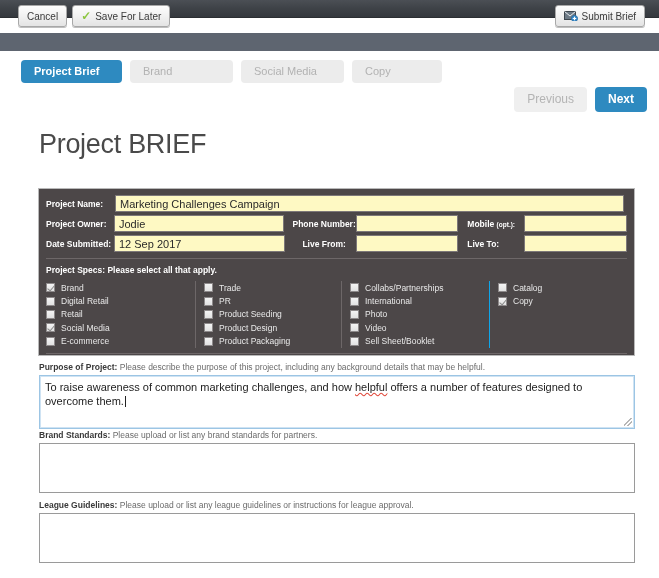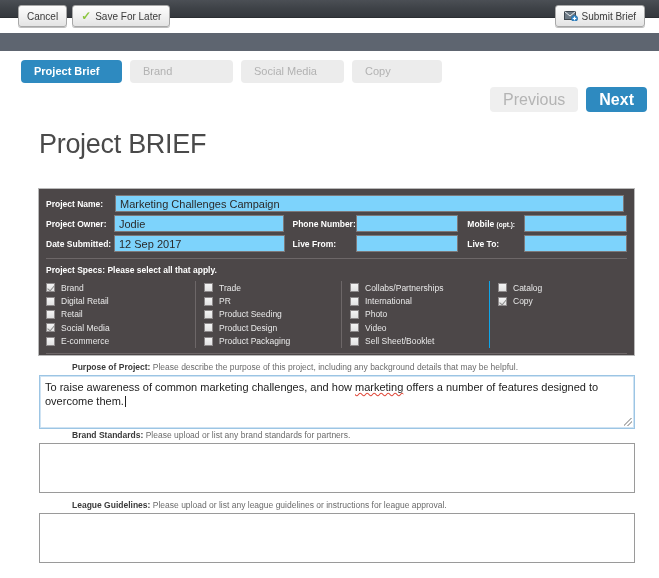--- a/index.html
+++ b/index.html
@@ -64,21 +64,21 @@
   .tab.w3 { width: 103px; }
   .tab.w4 { width: 90px; }
   .tab.active { background: #2e8ac0; color: #ffffff; font-weight: bold; }
   .tab.idle   { background: #ececec; color: #b2b2b2; }
 
   
   .navbtns { position: absolute; right: 12px; top: 87px; display: flex; gap: 8px; }
   .navbtn {
     height: 25px; line-height: 25px;
     padding: 0 13px;
-    font-size: 16px;
+    font-size: 12px;
     border-radius: 4px;
     cursor: pointer; user-select: none;
   }
   .navbtn.prev { background: #efefef; color: #b4b4b4; }
   .navbtn.next { background: #2e8ac0; color: #ffffff; font-weight: bold; }
 
   
   .page-title {
     position: absolute; left: 39px; top: 129px;
     font-size: 27px; color: #4a4a4a;
@@ -92,29 +92,29 @@
     background: #4c4748;
     border: 1px solid #b9b9b9;
     padding: 6px 7px 0 7px;
   }
   .prow { display: flex; align-items: center; margin-bottom: 3px; }
   .plabel {
     font-size: 8.5px; color: #ffffff; font-weight: bold;
     white-space: nowrap;
   }
   .pinput {
-    background: #7dd3fc; border: 1px solid #7d7879;
+    background: #fef9c3; border: 1px solid #7d7879;
     height: 17px;
     font-size: 11px; color: #2a2a2a;
     padding: 0 4px;
     display: flex; align-items: center;
     overflow: hidden; white-space: nowrap;
   }
   .lab-a { width: 69px; }
-  .lab-b { width: 64px; margin-left: 8px; }
+  .lab-b { width: 64px; margin-left: 8px; text-align: center; }
   .lab-c { width: 58px; margin-left: 9px; }
   .opt { font-size: 6.5px; font-weight: bold; }
 
   .divider-line {
     height: 1px; background: #6d6768; margin: 6px 0 6px 0;
   }
   .specs-title { font-size: 8.5px; color: #ffffff; font-weight: bold; margin-bottom: 6px; }
   .specs-title .sub { font-weight: bold; }
 
   .specs-grid { display: flex; }
@@ -142,21 +142,21 @@
   }
   .spec-label { font-size: 8.5px; color: #e9e9e9; white-space: nowrap; }
 
   .panel-bottom-rule {
     height: 1px; background: #6d6768; margin-top: 5px;
   }
 
   
   .section { position: absolute; left: 39px; width: 596px; }
   .sec-label { font-size: 8.5px; color: #3a3a3a; margin-bottom: 3px; }
-  .sec-label b { font-weight: bold; margin-left: 33px; }
+  .sec-label b { font-weight: bold; }
   .sec-label span { color: #6b6b6b; }
 
   .ta {
     width: 596px;
     background: #ffffff;
     font-size: 11px; color: #222222;
     padding: 4px 5px;
     line-height: 14px;
     position: relative;
     overflow: hidden;
@@ -364,21 +364,21 @@
 
   <div class="panel-bottom-rule"></div>
 </div>
 
 <div class="section" style="top:362px">
   <div class="sec-label">
     <b>Purpose of Project:</b>
     <span>Please describe the purpose of this project, including any background details that may be helpful.</span>
   </div>
   <div class="ta focused" style="height:54px">
-    <span>To raise awareness of common marketing challenges, and how </span><span class="misspell">marketing</span><span> offers a number of features designed to overcome them.</span><span class="caret"></span>
+    <span>To raise awareness of common marketing challenges, and how </span><span class="misspell">helpful</span><span> offers a number of features designed to overcome them.</span><span class="caret"></span>
     <span class="grip"></span>
   </div>
 </div>
 
 <div class="section" style="top:430px">
   <div class="sec-label">
     <b>Brand Standards:</b>
     <span>Please upload or list any brand standards for partners.</span>
   </div>
   <div class="ta plain" style="height:50px"></div>

